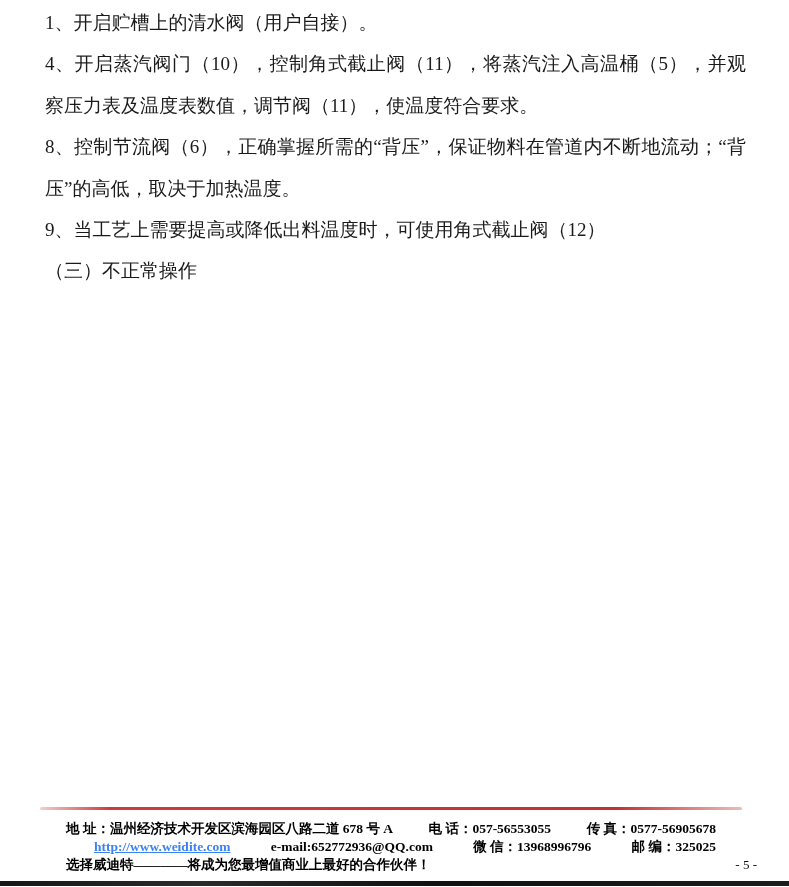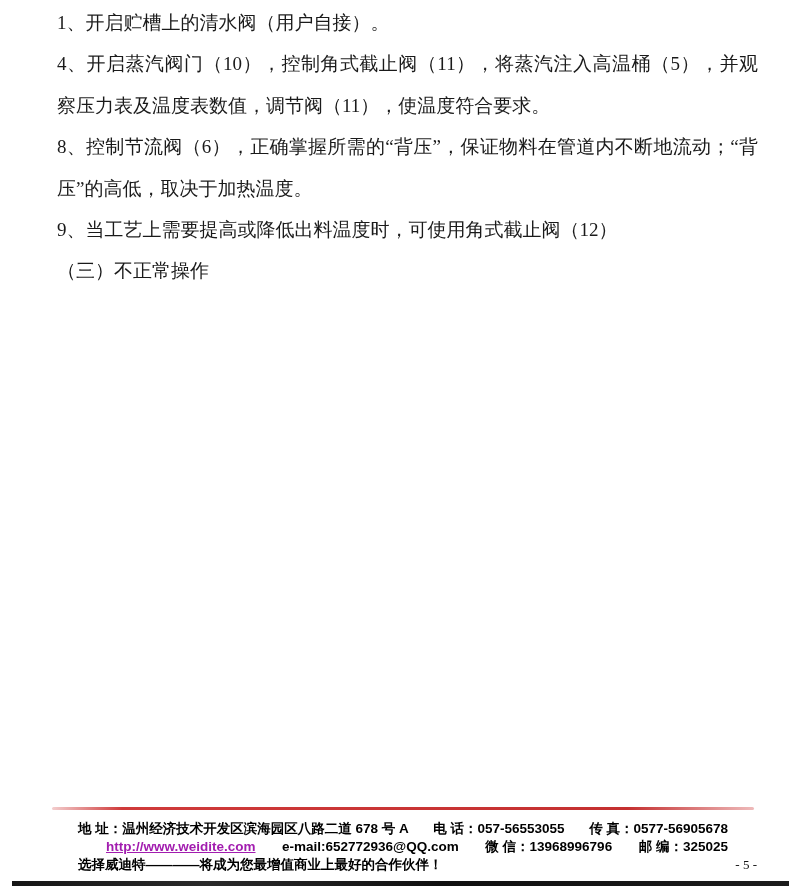--- a/index.html
+++ b/index.html
@@ -6,21 +6,20 @@
   body {
     width: 789px; height: 887px;
     background: #ffffff;
     position: relative;
     overflow: hidden;
     font-family: "Liberation Serif", "DejaVu Serif", serif;
   }
   .page {
     position: absolute; inset: 0;
     background: #ffffff;
-    margin-left: 12px;
   }
   .body-text {
     position: absolute;
     left: 45px; top: 2px; width: 701px;
     font-size: 19px;
     line-height: 41.4px;
     color: #1a1a1a;
     text-align: justify;
   }
   .body-text p { margin: 0; padding: 0; }
@@ -30,36 +29,36 @@
     background: linear-gradient(90deg,
       rgba(207,58,58,0.25) 0%,
       #cf3a3a 10%,
       #c43030 82%,
       rgba(207,58,58,0.35) 100%);
     border-radius: 2px;
   }
   .footer {
     position: absolute;
     left: 66px; top: 820px; width: 650px;
-    font-family: Liberation Sans, sans-serif;
+    font-family: Liberation Serif, serif;
     font-weight: bold;
     font-size: 13.5px;
     color: #000000;
   }
   .footer-row {
     display: flex;
     justify-content: space-between;
     line-height: 18px;
     white-space: nowrap;
   }
   .footer-slogan {
     line-height: 18px;
   }
   .website {
-    color: #a21caf;
+    color: #3b82f6;
     text-decoration: underline;
     cursor: pointer;
     padding-left: 28px;
   }
   .page-number {
     position: absolute;
     right: 32px; top: 857px;
     font-size: 13px;
     color: #111111;
     font-family: "Liberation Serif", "DejaVu Serif", serif;

